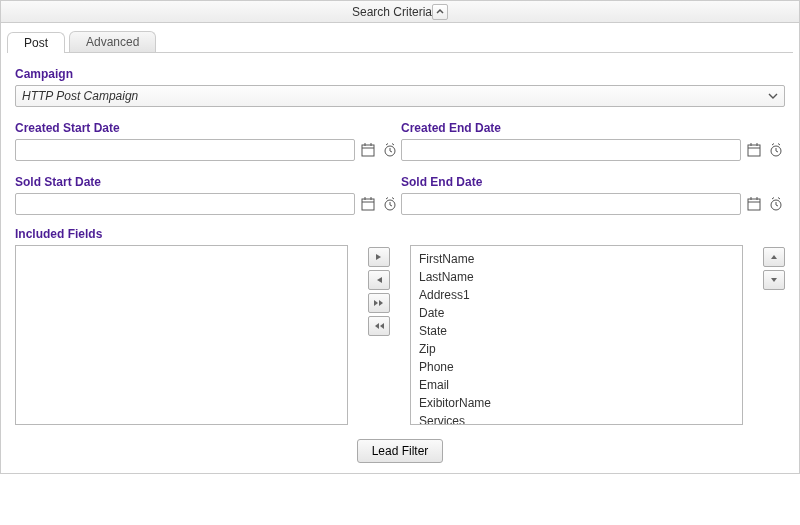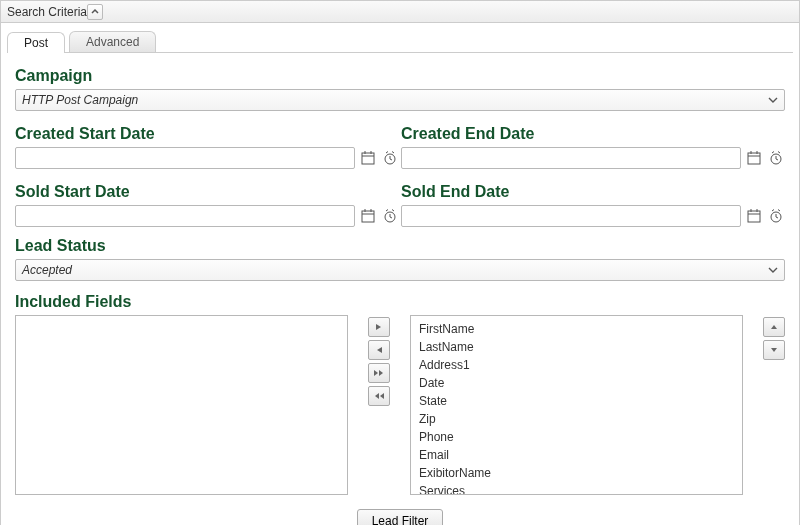--- a/index.html
+++ b/index.html
@@ -3,21 +3,21 @@
 <meta charset="utf-8">
 <style>
   * { box-sizing: border-box; }
   body { margin: 0; font-family: "Segoe UI", Tahoma, Arial, sans-serif; font-size: 12px; color: #333; background: #fff; }
   .panel { width: 800px; }
   .panel-header {
     background: linear-gradient(#fafafa, #ececec);
     border: 1px solid #ccc;
     border-bottom: none;
     height: 22px;
-    display: flex; align-items: center; justify-content: flex-start;
+    display: flex; align-items: center; justify-content: center;
     padding: 0 6px;
   }
   .panel-header .title { font-weight: normal; color: #333; }
   .collapse-btn {
     width: 16px; height: 16px; border: 1px solid #bbb; border-radius: 2px;
     background: linear-gradient(#fff, #eee);
     display:flex; align-items:center; justify-content:center; cursor:pointer;
   }
   .collapse-btn svg { display:block; }
   .panel-body {
@@ -36,21 +36,21 @@
     background: linear-gradient(#f7f7f7, #e4e4e4);
     color: #555;
     cursor: pointer;
   }
   .tab.active {
     background: #fff;
     color: #222;
     top: 1px;
   }
   .tab-content { padding: 10px 8px 0 8px; }
-  .label { font-weight: bold; color: #14532d; font-size: 16px; margin: 4px 0 4px 0; }
+  .label { font-weight: bold; color: #4c1d95; font-size: 12px; margin: 4px 0 4px 0; }
   .dropdown {
     width: 100%; height: 22px;
     border: 1px solid #b8b8b8;
     background: linear-gradient(#fdfdfd,#f3f3f3);
     display:flex; align-items:center; justify-content:space-between;
     padding: 0 6px; color:#333; cursor:pointer; border-radius:2px;font-style:italic;
   }
   .dropdown .dd-caret svg { display:block; }
   .two-col { display:flex; gap: 2px; margin-top: 10px; }
   .col { flex: 1; }
@@ -208,31 +208,20 @@
                   <line x1="7" y1="8" x2="7" y2="5" stroke="#555"></line>
                   <line x1="7" y1="8" x2="9" y2="9" stroke="#555"></line>
                   <line x1="3" y1="2" x2="5" y2="0.5" stroke="#555"></line>
                   <line x1="11" y1="2" x2="9" y2="0.5" stroke="#555"></line>
                 </svg>
             </span>
           </div>
         </div>
       </div>
 
-      <div style="margin-top:10px;">
-        <div class="label">Lead Status</div>
-        <div class="dropdown">
-          <span>Accepted</span>
-          <span class="dd-caret">
-            <svg width="10" height="10" viewBox="0 0 10 10">
-                <path d="M1 3 L5 7 L9 3" fill="none" stroke="#555" stroke-width="1.4"></path>
-              </svg>
-          </span>
-        </div>
-      </div>
 
       <div style="margin-top:12px;">
         <div class="label">Included Fields</div>
         <div class="dual-list">
           <div class="listbox" id="available-list"></div>
           <div class="btn-col">
             <div class="small-btn">
               <svg width="10" height="10" viewBox="0 0 10 10">
                   <path d="M2 2 L7 5 L2 8 Z" fill="#666"></path>
                 </svg>

